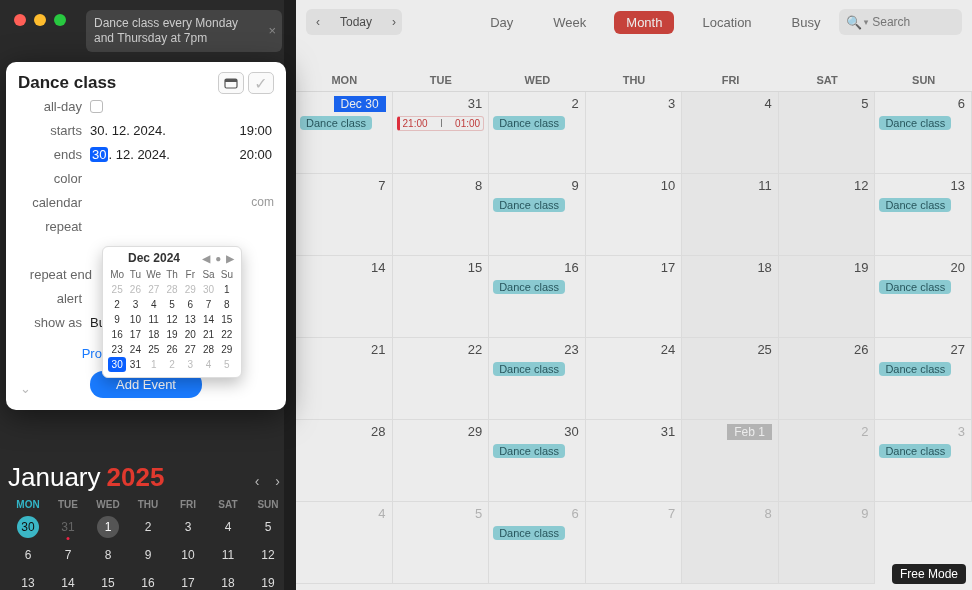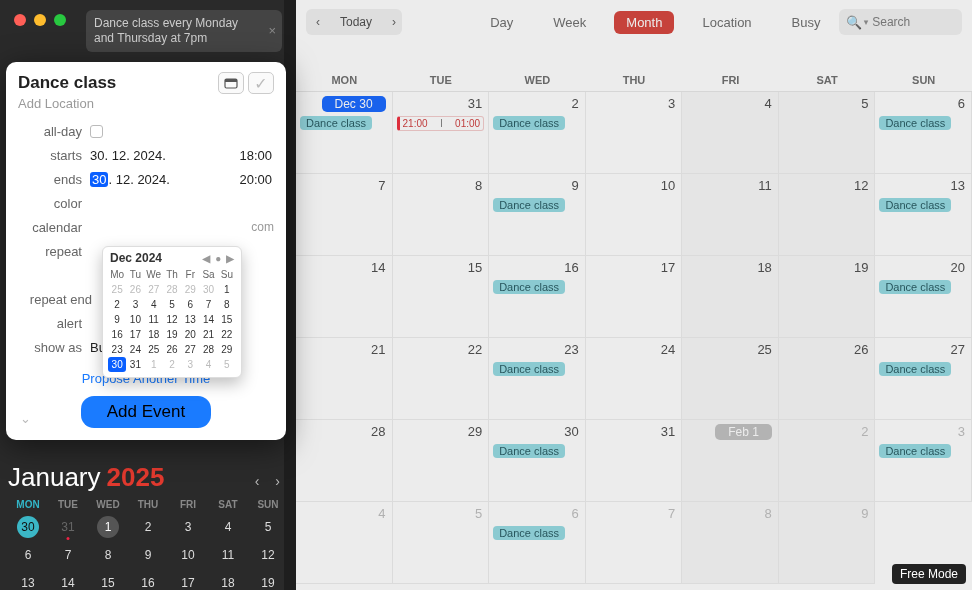--- a/index.html
+++ b/index.html
@@ -27,26 +27,26 @@
 .add-loc { font-size: 13px; color: #9a9a9a; margin: 2px 0 8px; }
 
 .form-row { display: flex; align-items: center; font-size: 13px; color: #333; min-height: 24px; }
 .form-row .lbl { width: 72px; text-align: right; color: #666; padding-right: 8px; }
 .form-row .val { color: #222; }
 .allday-chk { width: 13px; height: 13px; border: 1px solid #bbb; border-radius: 3px; background: #fff; }
 .seg-hl { background: #0a5fff; color: #fff; border-radius: 3px; padding: 0 2px; }
 .time-col { margin-left: auto; padding-right: 2px; color: #222; }
 
 .propose { text-align: center; color: #1a7bff; font-size: 13px; margin: 12px 0 10px; }
-.add-btn { display: block; margin: 0 auto; background: #1a7bff; color: #000000; border: none; border-radius: 13px; padding: 6px 26px; font-size: 17px; font-weight: 500; }
+.add-btn { display: block; margin: 0 auto; background: #1a7bff; color: #ffffff; border: none; border-radius: 13px; padding: 6px 26px; font-size: 13px; font-weight: 500; }
 .chevlet { position: absolute; left: 14px; bottom: 14px; color: #bbb; font-size: 13px; }
 
 
 .dpicker { position: absolute; left: 96px; top: 184px; width: 140px; background: #fff; border: 1px solid #ddd; border-radius: 6px; box-shadow: 0 6px 16px rgba(0,0,0,.25); z-index: 60; padding: 4px 5px 5px; }
-.dp-head { display: flex; align-items: center; font-size: 12px; font-weight: 600; color: #333; padding: 0 2px 2px; }
+.dp-head { display: flex; align-items: center; font-size: 12px; font-weight: 600; color: #333; padding: 0 2px 2px; margin-left: 18px; }
 .dp-nav { margin-left: auto; display: flex; gap: 5px; color: #999; font-size: 10px; }
 .dp-grid { display: grid; grid-template-columns: repeat(7, 1fr); font-size: 10px; text-align: center; }
 .dp-grid .dh { color: #666; font-weight: 500; padding: 2px 0; }
 .dp-grid .dc { color: #333; padding: 2px 0; border-radius: 3px; }
 .dp-grid .dc.oth { color: #bbb; }
 .dp-grid .dc.sel { background: #0a5fff; color: #fff; }
 
 
 .dark-month { position: absolute; left: 8px; top: 462px; width: 280px; color: #fff; }
 .dm-head { display: flex; align-items: baseline; }
@@ -80,21 +80,21 @@
 .search-wrap input { border: none; background: transparent; outline: none; font-size: 12px; color: #444; width: 100%; }
 
 .dow { display: grid; grid-template-columns: repeat(7, 1fr); height: 24px; border-bottom: 1px solid #e6e6e6; }
 .dow div { font-size: 11px; font-weight: 600; color: #666; text-align: center; line-height: 24px; }
 
 .grid { display: grid; grid-template-columns: repeat(7, 1fr); grid-auto-rows: 82px; }
 .cell { border-right: 1px solid #ececec; border-bottom: 1px solid #ececec; padding: 4px 5px; position: relative; font-size: 12px; }
 .cell.sat, .cell.sun { background: #f7f7f7; }
 .cell .num { position: absolute; top: 4px; right: 6px; font-size: 13px; color: #444; }
 .cell.othmonth .num { color: #bbb; }
-.cell .badge { display: inline-block; padding: 1px 13px; border-radius: 5px; font-size: 12px; color: #fff; font-weight: 500; }
+.cell .badge { display: inline-block; padding: 1px 7px; border-radius: 0; font-size: 12px; color: #fff; font-weight: 500; }
 .badge.cur { background: #0a5fff; }
 .badge.jan1 { background: #6b6b6b; }
 .badge.feb1 { background: #bdbdbd; }
 .numtop { position: absolute; top: 4px; right: 6px; }
 
 .ev { position: absolute; top: 24px; left: 4px; right: 4px; font-size: 11px; }
 .ev-chip { display: inline-block; background: #8fd8e0; color: #1a5058; padding: 1px 6px; border-radius: 4px; font-weight: 500; }
 .ev-row { display: flex; align-items: center; gap: 13px; background: #fff; border: 1px solid #f3c9c9; border-left: 3px solid #e23; border-radius: 3px; padding: 1px 3px; font-size: 10px; color: #555; }
 .ev-row .t { color: #c33; }
 .ev-row .txt { flex: 1; white-space: nowrap; overflow: hidden; text-overflow: ellipsis; color: #444; }
@@ -121,30 +121,29 @@
     <div class="popover-header">
       <div class="ev-title">Dance class</div>
       <div class="hbtn">
         <svg width="14" height="12" viewBox="0 0 14 12">
             <rect x="1" y="2" width="12" height="9" rx="1.5" fill="none" stroke="#555" stroke-width="1.2"></rect>
             <rect x="1" y="2" width="12" height="3" fill="#555"></rect>
           </svg>
       </div>
       <div class="hbtn dim">✓</div>
     </div>
-    <div class="add-loc">Add Location</div>
 
     <div class="form-row">
       <span class="lbl">all-day</span>
       <span class="allday-chk"></span>
     </div>
     <div class="form-row">
       <span class="lbl">starts</span>
       <span class="val">30. 12. 2024.</span>
-      <span class="time-col">18:00</span>
+      <span class="time-col">19:00</span>
     </div>
     <div class="form-row">
       <span class="lbl">ends</span>
       <span class="val">
         <span class="seg-hl">30</span><span>. 12. 2024.</span>
       </span>
       <span class="time-col">20:00</span>
     </div>
     <div class="form-row">
         <span class="lbl">color</span>

